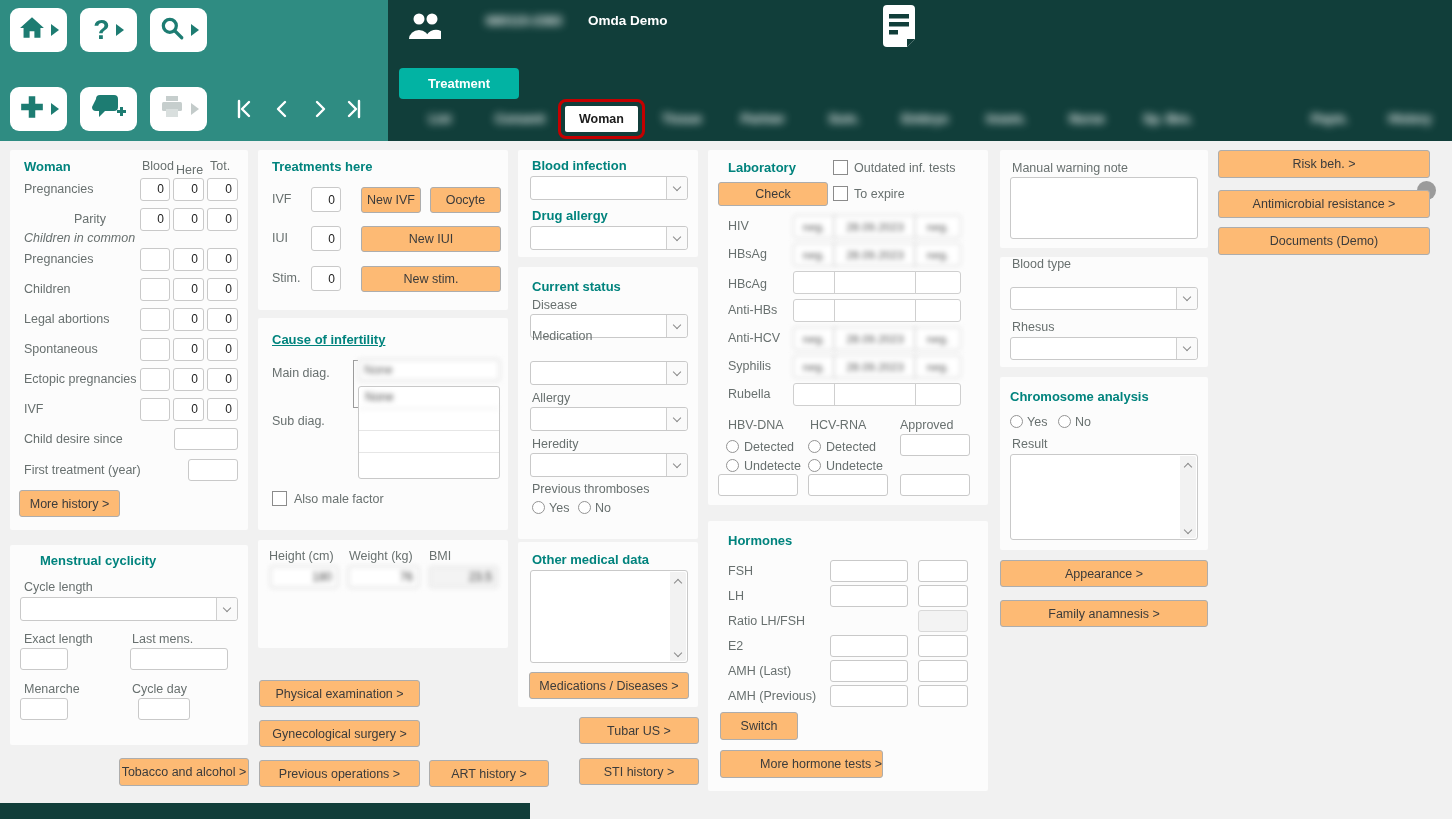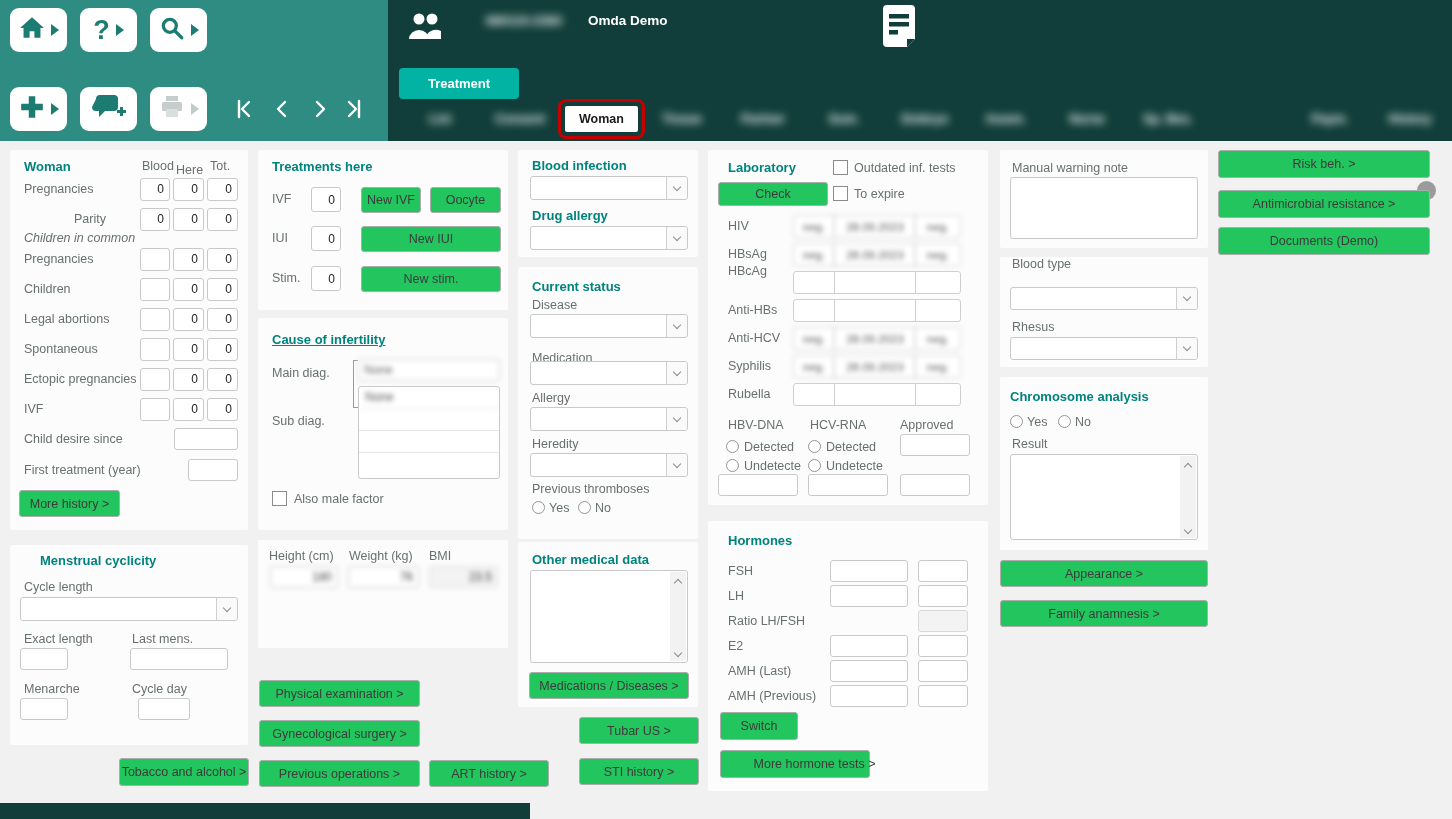--- a/index.html
+++ b/index.html
@@ -5,21 +5,21 @@
   * { box-sizing: border-box; margin: 0; padding: 0; }
   html,body { width:1452px; height:819px; }
   body { font-family:"Liberation Sans", sans-serif; background:#f1f1f1; position:relative; overflow:hidden; }
   .p { position:absolute; }
   .panel { position:absolute; background:#fcfcfc; border-radius:2px; }
   .ptitle { color:#00837d; font-weight:bold; font-size:13px; position:absolute; white-space:nowrap; }
   .lbl { color:#68706f; font-size:12.5px; position:absolute; white-space:nowrap; }
   .num { position:absolute; background:#fff; border:1px solid #c9c9c9; border-radius:3px; font-size:12px; color:#222; text-align:right; padding:3px 5px 0 0; height:23px; }
   .inp { position:absolute; background:#fff; border:1px solid #c9c9c9; border-radius:3px; height:22px; font-size:12px; color:#444; padding:3px 5px 0 5px; }
   .inp.dis { background:#f3f3f3; border-color:#d9d9d9; }
-  .btn { position:absolute; background:#22c55e; border:1px solid #adadad; border-radius:3px; color:#3b3b3b; font-size:12.5px; display:flex; align-items:center; justify-content:center; white-space:nowrap; cursor:default;text-align:right; }
+  .btn { position:absolute; background:#fdba74; border:1px solid #adadad; border-radius:3px; color:#3b3b3b; font-size:12.5px; display:flex; align-items:center; justify-content:center; white-space:nowrap; cursor:default;text-align:right; }
   .combo { position:absolute; background:#fff; border:1px solid #c9c9c9; border-radius:3px; }
   .combo .dd { position:absolute; top:0; right:0; bottom:0; width:21px; border-left:1px solid #cfcfcf; background:#fafafa; display:flex; align-items:center; justify-content:center; border-radius:0 3px 3px 0; }
   .chev { width:6px; height:6px; border-right:1.6px solid #8a8a8a; border-bottom:1.6px solid #8a8a8a; transform:rotate(45deg); margin-top:-3px; }
   .chev.up { transform:rotate(225deg); margin-top:3px; }
   .radio { position:absolute; width:13px; height:13px; border:1px solid #949494; border-radius:50%; background:#fff; }
   .rtext { position:absolute; color:#68706f; font-size:12.5px; white-space:nowrap; }
   .cbx { position:absolute; width:15px; height:15px; border:1px solid #8b8b8b; background:#fff; }
   .ta { position:absolute; background:#fff; border:1px solid #c9c9c9; border-radius:3px; }
   .sb { position:absolute; top:1px; right:1px; bottom:1px; width:16px; background:#f2f2f2; display:flex; flex-direction:column; justify-content:space-between; align-items:center; padding:5px 0; border-radius:0 2px 2px 0; }
   .blur { filter:blur(2.5px); }
@@ -292,21 +292,21 @@
 </div>
 
 <div class="panel" style="left:518px;top:267px;width:180px;height:272px;">
   <span class="ptitle" style="left:14px;top:12px;">Current status</span>
   <span class="lbl" style="left:14px;top:31px;">Disease</span>
   <div class="combo" style="left:12px;top:47px;width:158px;height:24px;">
       <span class="dd">
         <span class="chev"></span>
       </span>
     </div>
-  <span class="lbl" style="left:14px;top:84px;">Medication</span>
+  <span class="lbl" style="left:14px;top:62px;">Medication</span>
   <div class="combo" style="left:12px;top:94px;width:158px;height:24px;">
       <span class="dd">
         <span class="chev"></span>
       </span>
     </div>
   <span class="lbl" style="left:14px;top:124px;">Allergy</span>
   <div class="combo" style="left:12px;top:140px;width:158px;height:24px;">
       <span class="dd">
         <span class="chev"></span>
       </span>
@@ -351,21 +351,21 @@
     <span class="lcell blur" style="width:42px;border-radius:3px 0 0 3px;">neg.</span>
     <span class="lcell blur" style="width:82px;">28.09.2023</span>
     <span class="lcell blur" style="width:46px;border-radius:0 3px 3px 0;">neg.</span>
   </div>
   <span class="lbl" style="left:20px;top:97px;">HBsAg</span>
   <div class="lrow" style="left:85px;top:93px;">
     <span class="lcell blur" style="width:42px;border-radius:3px 0 0 3px;">neg.</span>
     <span class="lcell blur" style="width:82px;">28.09.2023</span>
     <span class="lcell blur" style="width:46px;border-radius:0 3px 3px 0;">neg.</span>
   </div>
-  <span class="lbl" style="left:20px;top:114px;">HBcAg</span>
+  <span class="lbl" style="left:20px;top:127px;">HBcAg</span>
   <div class="lrow" style="left:85px;top:121px;">
     <span class="lcell" style="width:42px;border-radius:3px 0 0 3px;"></span>
     <span class="lcell" style="width:82px;"></span>
     <span class="lcell" style="width:46px;border-radius:0 3px 3px 0;"></span>
   </div>
   <span class="lbl" style="left:20px;top:153px;">Anti-HBs</span>
   <div class="lrow" style="left:85px;top:149px;">
     <span class="lcell" style="width:42px;border-radius:3px 0 0 3px;"></span>
     <span class="lcell" style="width:82px;"></span>
     <span class="lcell" style="width:46px;border-radius:0 3px 3px 0;"></span>
@@ -419,21 +419,21 @@
   <span class="lbl" style="left:20px;top:118px;">E2</span>
   <div class="inp" style="left:122px;top:114px;width:78px;"></div>
   <div class="inp" style="left:210px;top:114px;width:50px;"></div>
   <span class="lbl" style="left:20px;top:143px;">AMH (Last)</span>
   <div class="inp" style="left:122px;top:139px;width:78px;"></div>
   <div class="inp" style="left:210px;top:139px;width:50px;"></div>
   <span class="lbl" style="left:20px;top:168px;">AMH (Previous)</span>
   <div class="inp" style="left:122px;top:164px;width:78px;"></div>
   <div class="inp" style="left:210px;top:164px;width:50px;"></div>
   <div class="btn" style="left:12px;top:191px;width:78px;height:28px;">Switch</div>
-  <div class="btn" style="left:12px;top:229px;width:150px;height:28px;padding-left:39px;">More hormone tests &gt;</div>
+  <div class="btn" style="left:12px;top:229px;width:163px;height:28px;padding-left:39px;">More hormone tests &gt;</div>
 </div>
 
 <div class="panel" style="left:1000px;top:150px;width:208px;height:98px;">
   <span class="lbl" style="left:12px;top:11px;">Manual warning note</span>
   <div class="ta" style="left:10px;top:27px;width:188px;height:62px;"></div>
 </div>
 
 <div class="panel" style="left:1000px;top:257px;width:208px;height:110px;">
   <span class="lbl" style="left:12px;top:0;">Blood type</span>
   <div class="combo" style="left:10px;top:30px;width:188px;height:23px;">

